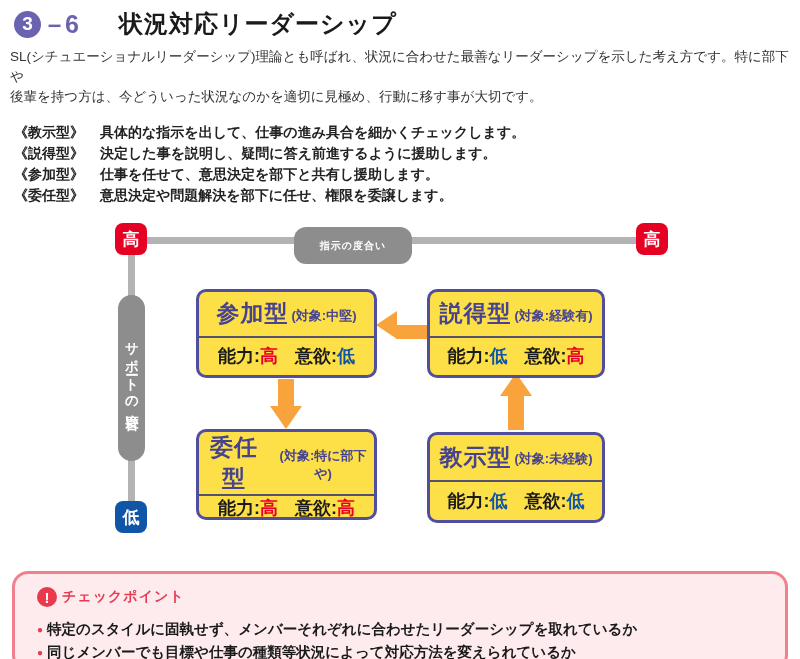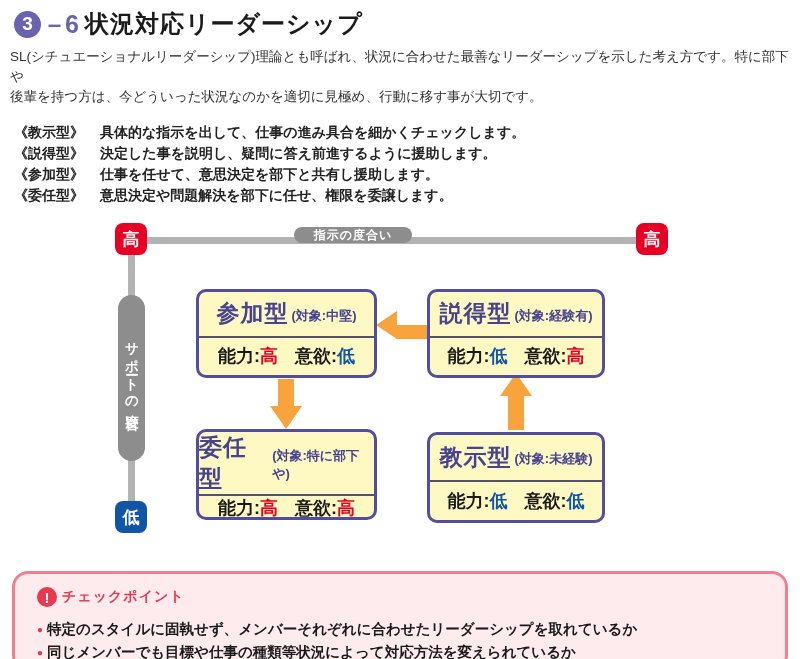--- a/index.html
+++ b/index.html
@@ -5,21 +5,21 @@
   * { margin:0; padding:0; box-sizing:border-box; }
   html,body { width:800px; height:659px; background:#ffffff; overflow:hidden;
     font-family:"Liberation Sans", sans-serif; }
 
   
   .header { display:flex; align-items:center; padding:8px 0 0 14px; height:40px; }
   .chap-circle { width:27px; height:27px; border-radius:50%; background:#6a63b0;
     color:#fff; font-size:19px; font-weight:bold; display:flex; align-items:center;
     justify-content:center; }
   .chap-dash { color:#6a63b0; font-size:25px; font-weight:bold; margin-left:1px; letter-spacing:-2px; }
-  .page-title { color:#1a1a1a; font-size:24px; font-weight:bold; margin-left:8px; letter-spacing:1px; }
+  .page-title { color:#1a1a1a; font-size:24px; font-weight:bold; margin-left:42px; letter-spacing:1px; }
 
   
   .intro { margin:7px 10px 0 10px; color:#333; font-size:13.5px; line-height:20px; font-weight:500; }
 
   
   .type-list { margin:17px 0 0 14px; }
   .type-row { display:flex; height:21px; align-items:flex-start; font-size:14px; font-weight:bold; color:#222; }
   .type-label { width:86px; flex:none; }
   .type-desc { font-weight:bold; }
 
@@ -30,26 +30,26 @@
   .v-line { left:128px; top:36px; width:7px; height:250px; background:#b3b3b3; }
   .end-tag { width:32px; height:32px; border-radius:8px; color:#fff; font-size:17px;
     font-weight:bold; display:flex; align-items:center; justify-content:center; z-index:3; }
   .end-red { background:#e60023; }
   .end-blue { background:#1156a6; }
   .tag-top-left { left:115px; top:5px; }
   .tag-top-right { left:636px; top:5px; }
   .tag-bottom-left { left:115px; top:283px; }
   .axis-pill { background:#8d8d8d; color:#fff; font-weight:bold; display:flex;
     align-items:center; justify-content:center; z-index:2; }
-  .pill-h { left:294px; top:9px; width:118px; height:16px; border-radius:12px; font-size:12px; letter-spacing:1px; }
+  .pill-h { left:294px; top:9px; width:118px; height:37px; border-radius:12px; font-size:10px; letter-spacing:1px; }
   .pill-v { left:118px; top:77px; width:27px; height:166px; border-radius:14px; font-size:13.5px;
     writing-mode:vertical-rl; text-orientation:upright; letter-spacing:2px; }
 
-  .sl-box { background:#fef9c3; border:3px solid #514e9e; border-radius:10px;
-    display:flex; flex-direction:column; z-index:2; }
+  .sl-box { background:#fde047; border:3px solid #514e9e; border-radius:10px;
+    display:flex; flex-direction:column; z-index:2;text-align:center; }
   .box-sanka   { left:196px; top:71px;  width:181px; height:89px; }
   .box-settoku { left:427px; top:71px;  width:178px; height:89px; }
   .box-inin    { left:196px; top:211px; width:181px; height:91px; }
   .box-kyoji   { left:427px; top:214px; width:178px; height:91px; }
   .box-title-row { flex:1.18; display:flex; align-items:center; justify-content:center;
     gap:3px; border-bottom:2px solid #53516f; }
   .box-title { font-size:23px; font-weight:bold; color:#474390; letter-spacing:1px; }
   .box-target { font-size:13px; font-weight:bold; color:#474390; padding-top:4px; }
   .box-value-row { flex:1; display:flex; align-items:center; justify-content:center;
     gap:17px; font-size:18px; font-weight:bold; color:#1a1a1a; }

